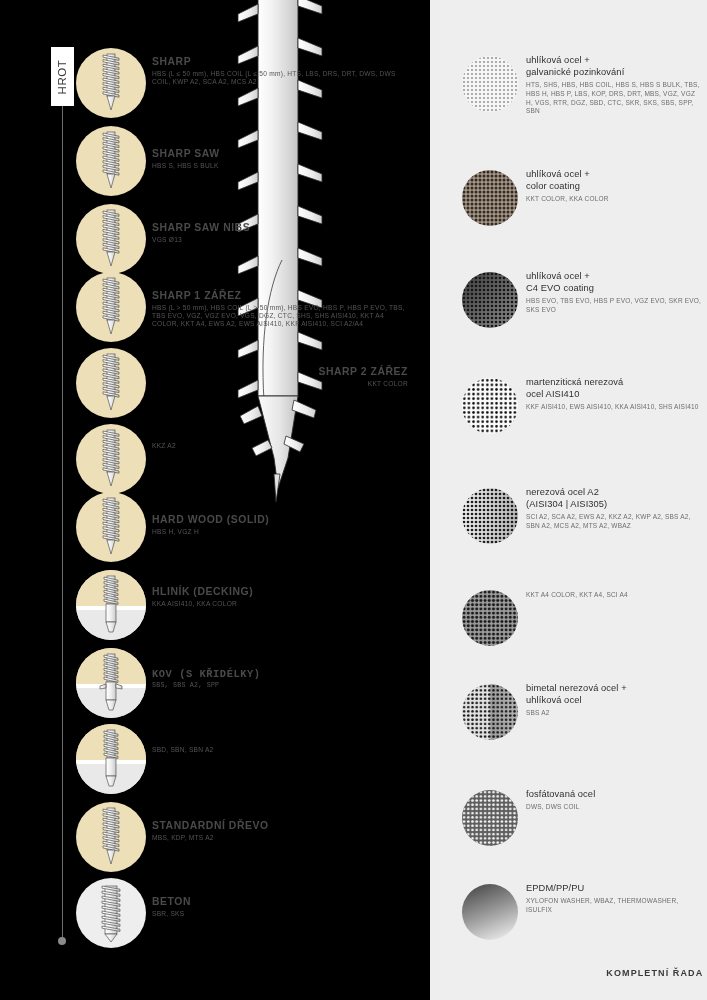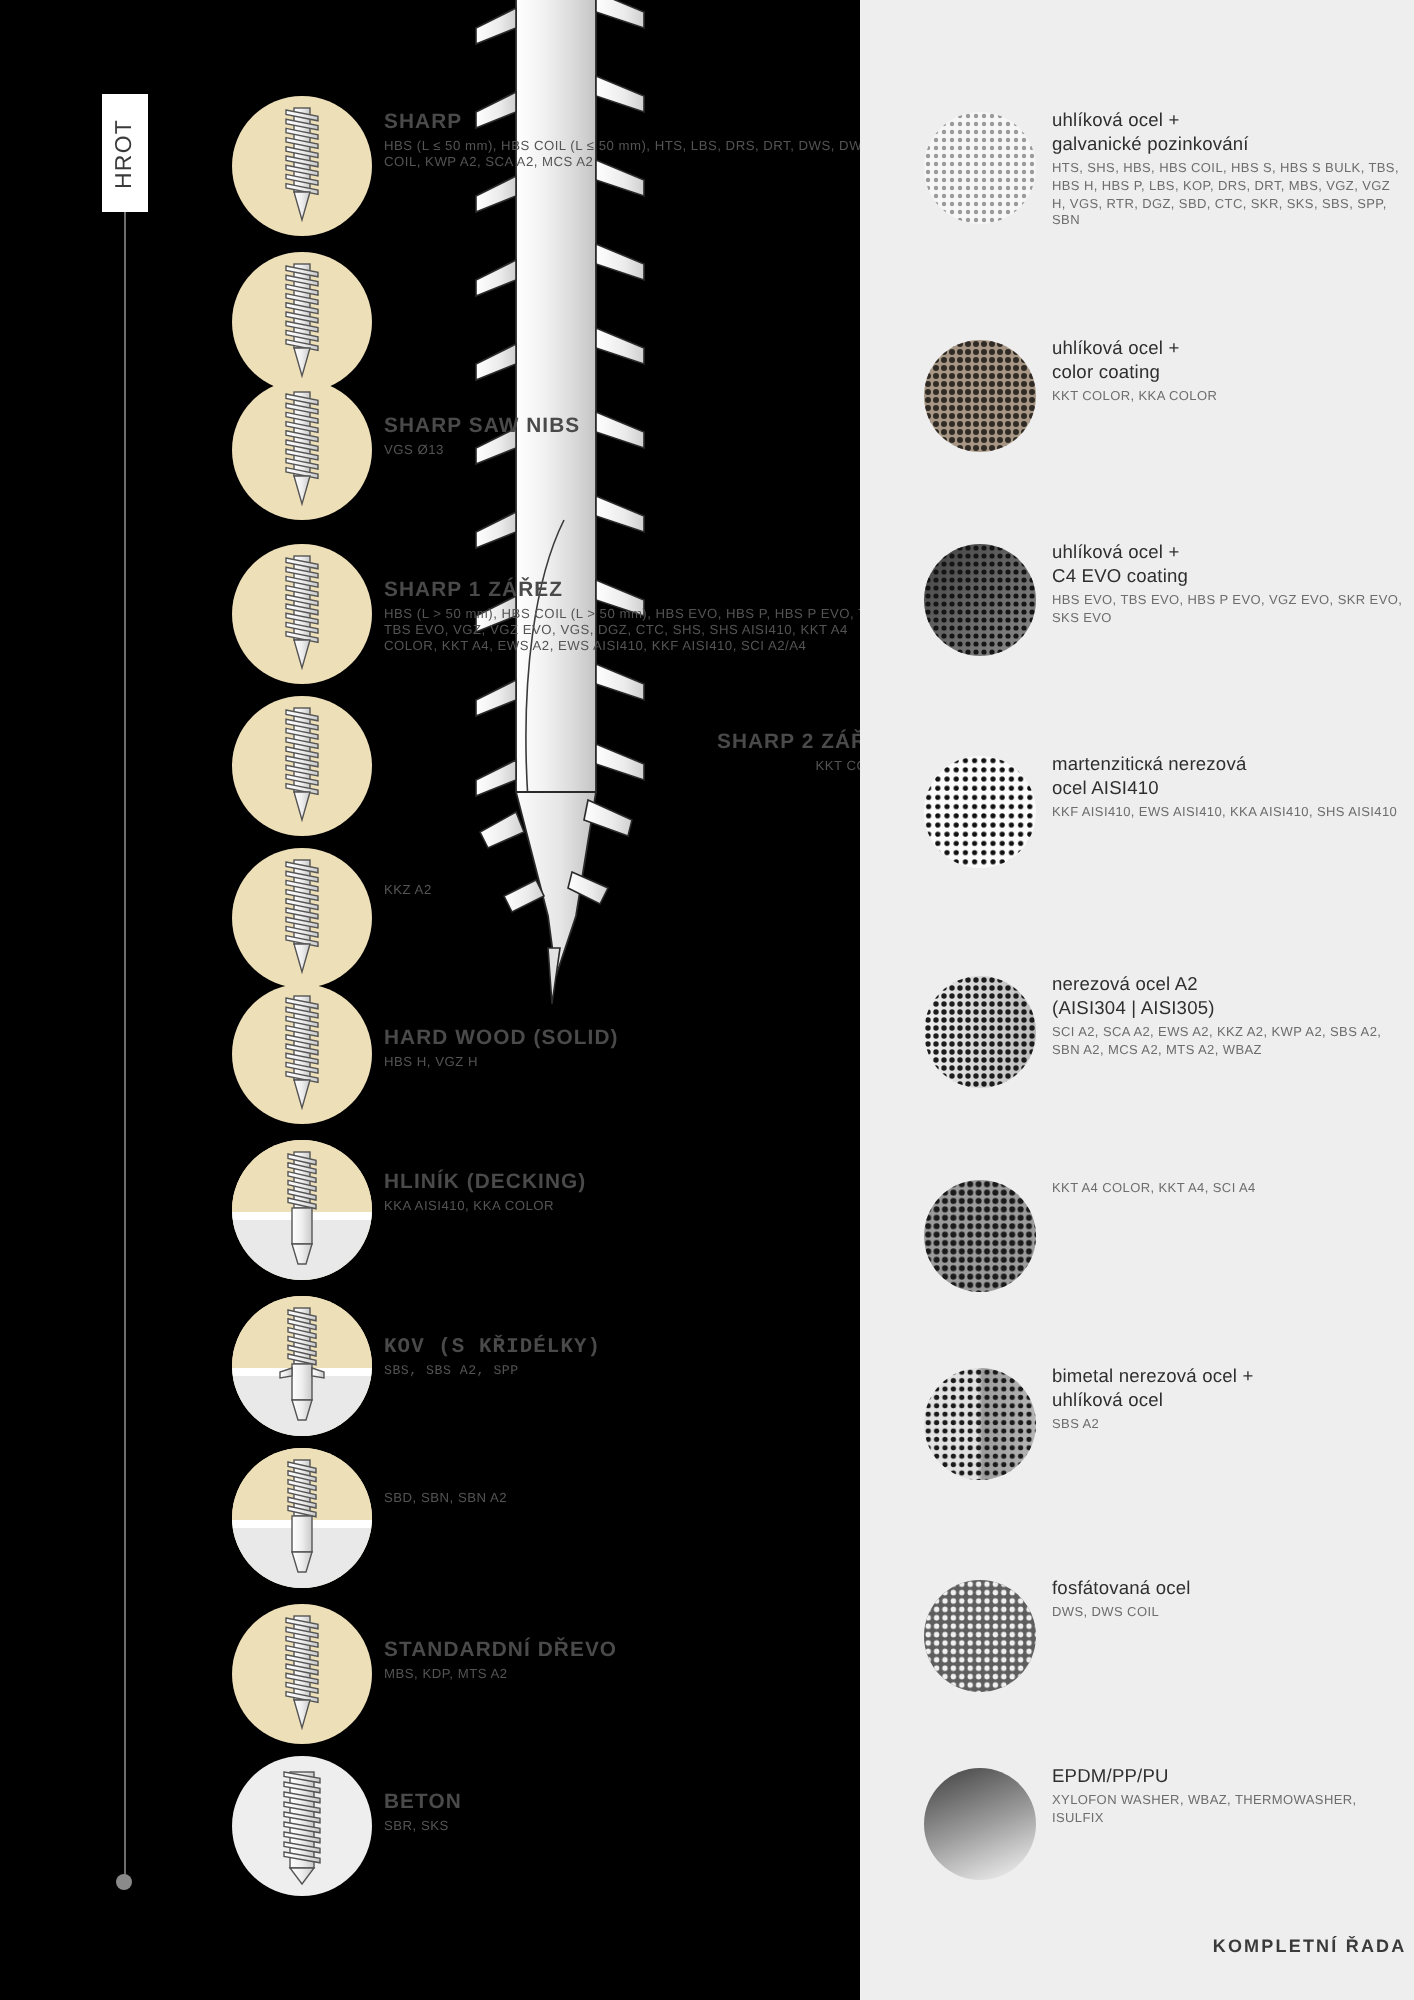--- a/index.html
+++ b/index.html
@@ -50,21 +50,20 @@
     color: #3a3a3a;
     font-weight: 400;
   }
 
   
   .pt-row {
     position: absolute;
     left: 0;
     width: 468px;
     height: 86px;
-    margin-left: 40px;
   }
   .pt-circle {
     position: absolute;
     left: 76px; top: 0;
     width: 70px; height: 70px;
     border-radius: 50%;
     overflow: hidden;
     background: #eddfb8;
   }
   .pt-circle.split .top {
@@ -278,22 +277,26 @@
                 <path d="M27 16.2 L43 19.4 L43 21.6 L27 18.4 Z" stroke="#555" stroke-width="0.7" fill="url(#g_screw-sharp-saw)"></path>
                 <path d="M27 20.799999999999997 L43 23.999999999999996 L43 26.199999999999996 L27 22.999999999999996 Z" stroke="#555" stroke-width="0.7" fill="url(#g_screw-sharp-saw)"></path>
                 <path d="M27 25.4 L43 28.599999999999998 L43 30.799999999999997 L27 27.599999999999998 Z" stroke="#555" stroke-width="0.7" fill="url(#g_screw-sharp-saw)"></path>
                 <path d="M27 30 L43 33.2 L43 35.4 L27 32.2 Z" stroke="#555" stroke-width="0.7" fill="url(#g_screw-sharp-saw)"></path>
                 <path d="M27 34.6 L43 37.800000000000004 L43 40 L27 36.800000000000004 Z" stroke="#555" stroke-width="0.7" fill="url(#g_screw-sharp-saw)"></path>
                 <path d="M27 39.2 L43 42.400000000000006 L43 44.6 L27 41.400000000000006 Z" stroke="#555" stroke-width="0.7" fill="url(#g_screw-sharp-saw)"></path>
                 <path d="M27 43.800000000000004 L43 47.00000000000001 L43 49.2 L27 46.00000000000001 Z" stroke="#555" stroke-width="0.7" fill="url(#g_screw-sharp-saw)"></path>
                 <path d="M31 48 L39 48 L35 62 Z" stroke="#555" stroke-width="0.7" fill="url(#g_screw-sharp-saw)"></path>
               </svg></span>
      </div>
-        </div>
-        <div class="pt-row" style="top: 190px;">
+     <div class="pt-text" style="top:22px">
+       <div class="pt-title">SHARP SAW</div>
+       <div class="pt-sub">HBS S, HBS S BULK</div>
+     </div>
+        </div>
+        <div class="pt-row" style="top: 204px;">
           <div class="pt-circle">
        
        <span><svg width="70" height="70" viewBox="0 0 70 70">
                 <defs>
                   <linearGradient id="g_screw-sharp-saw-nibs" x1="0" y1="0" x2="1" y2="0">
       <stop offset="0%" stop-color="#ffffff"></stop>
                     <stop offset="50%" stop-color="#eeeeee"></stop>
       <stop offset="100%" stop-color="#c9c9c9"></stop>
                   </linearGradient>
                 </defs>

